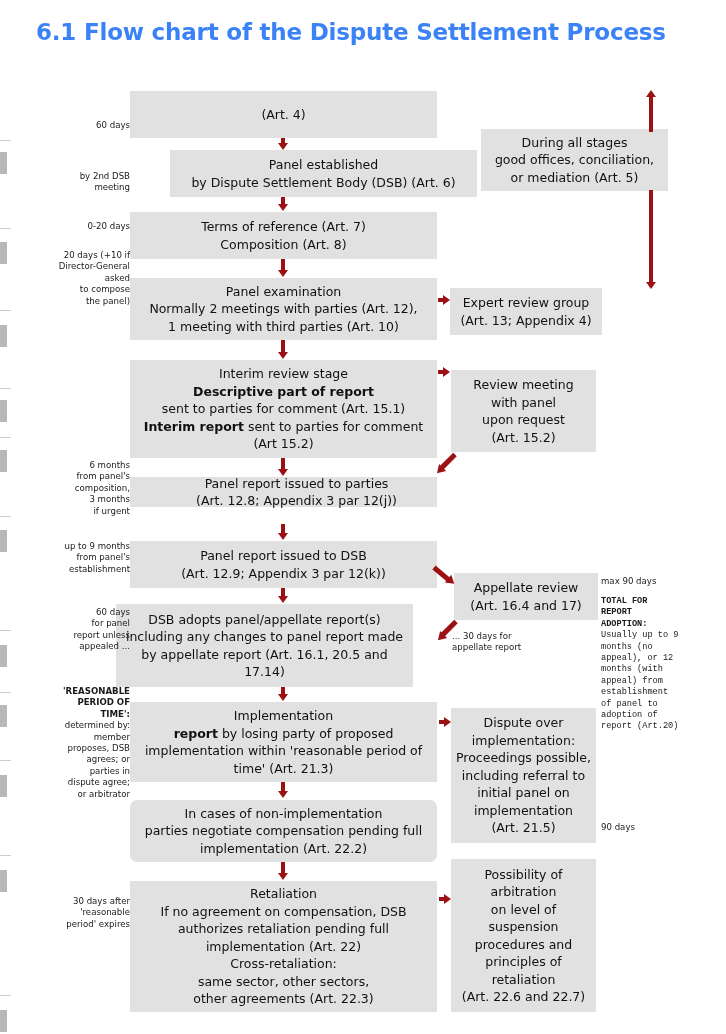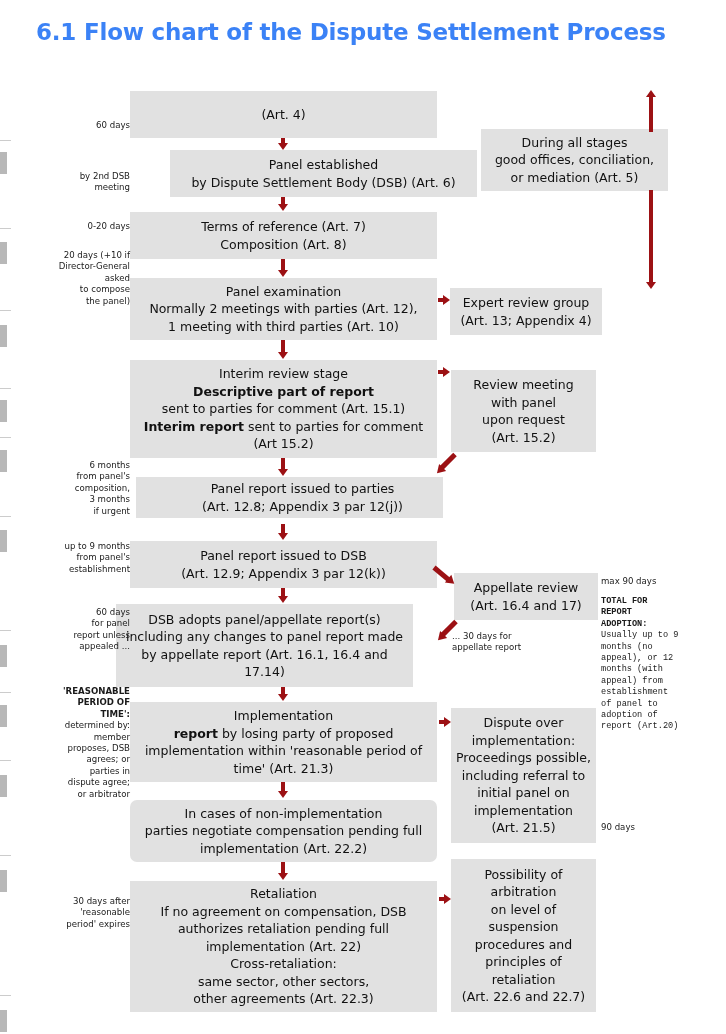--- a/index.html
+++ b/index.html
@@ -190,34 +190,34 @@
   </div>
 
   <div class="flow-box" style="left:130px; top:360px; width:307px; height:98px;">
     <span class="ln">Interim review stage</span>
     <span class="ln b">Descriptive part of report</span>
     <span class="ln">sent to parties for comment (Art. 15.1)</span>
     <span class="ln"><b>Interim report</b> sent to parties for comment</span>
     <span class="ln">(Art 15.2)</span>
   </div>
 
-  <div class="flow-box" style="left:136px; top:477px; width:307px; height:41px;padding-left:30px;">
+  <div class="flow-box" style="left:130px; top:477px; width:307px; height:30px;padding-left:30px;">
     <span class="ln">Panel report issued to parties</span>
     <span class="ln">(Art. 12.8; Appendix 3 par 12(j))</span>
   </div>
 
   <div class="flow-box" style="left:130px; top:541px; width:307px; height:47px;">
     <span class="ln">Panel report issued to DSB</span>
     <span class="ln">(Art. 12.9; Appendix 3 par 12(k))</span>
   </div>
 
   <div class="flow-box" style="left:116px; top:604px; width:297px; height:83px;">
     <span class="ln">DSB adopts panel/appellate report(s)</span>
     <span class="ln">including any changes to panel report made</span>
-    <span class="ln">by appellate report (Art. 16.1, 16.4 and</span>
+    <span class="ln">by appellate report (Art. 16.1, 20.5 and</span>
     <span class="ln">17.14)</span>
   </div>
 
   <div class="flow-box" style="left:130px; top:702px; width:307px; height:80px;">
     <span class="ln">Implementation</span>
     <span class="ln"><b>report</b> by losing party of proposed</span>
     <span class="ln">implementation within 'reasonable period of</span>
     <span class="ln">time' (Art. 21.3)</span>
   </div>
 

